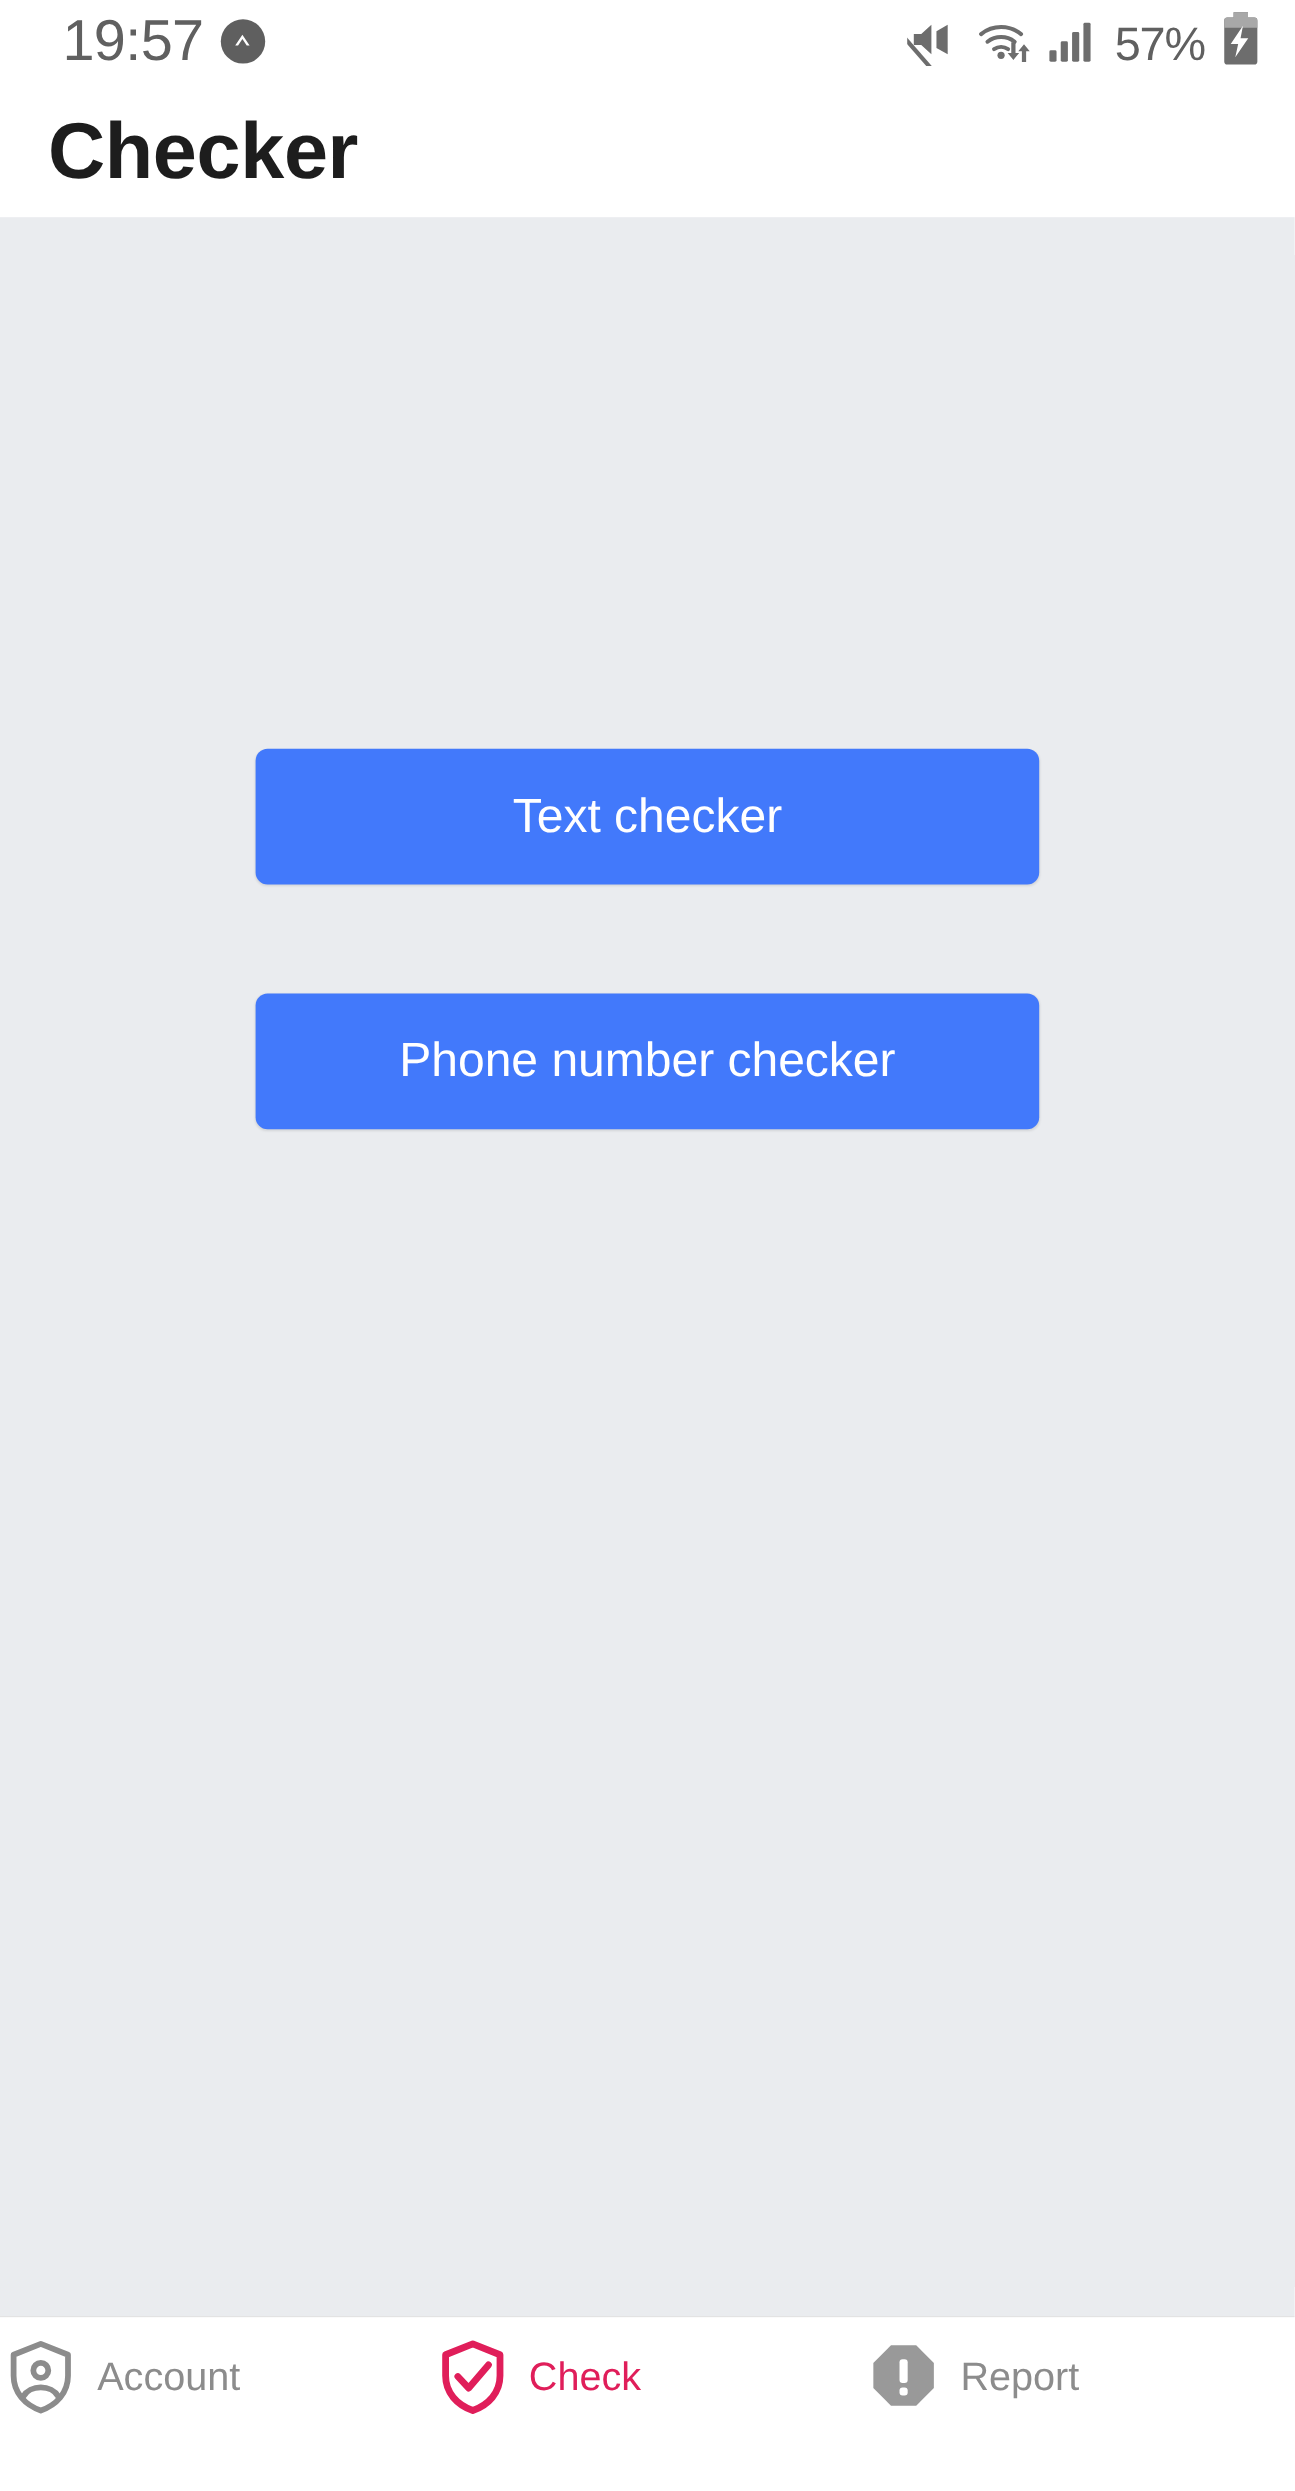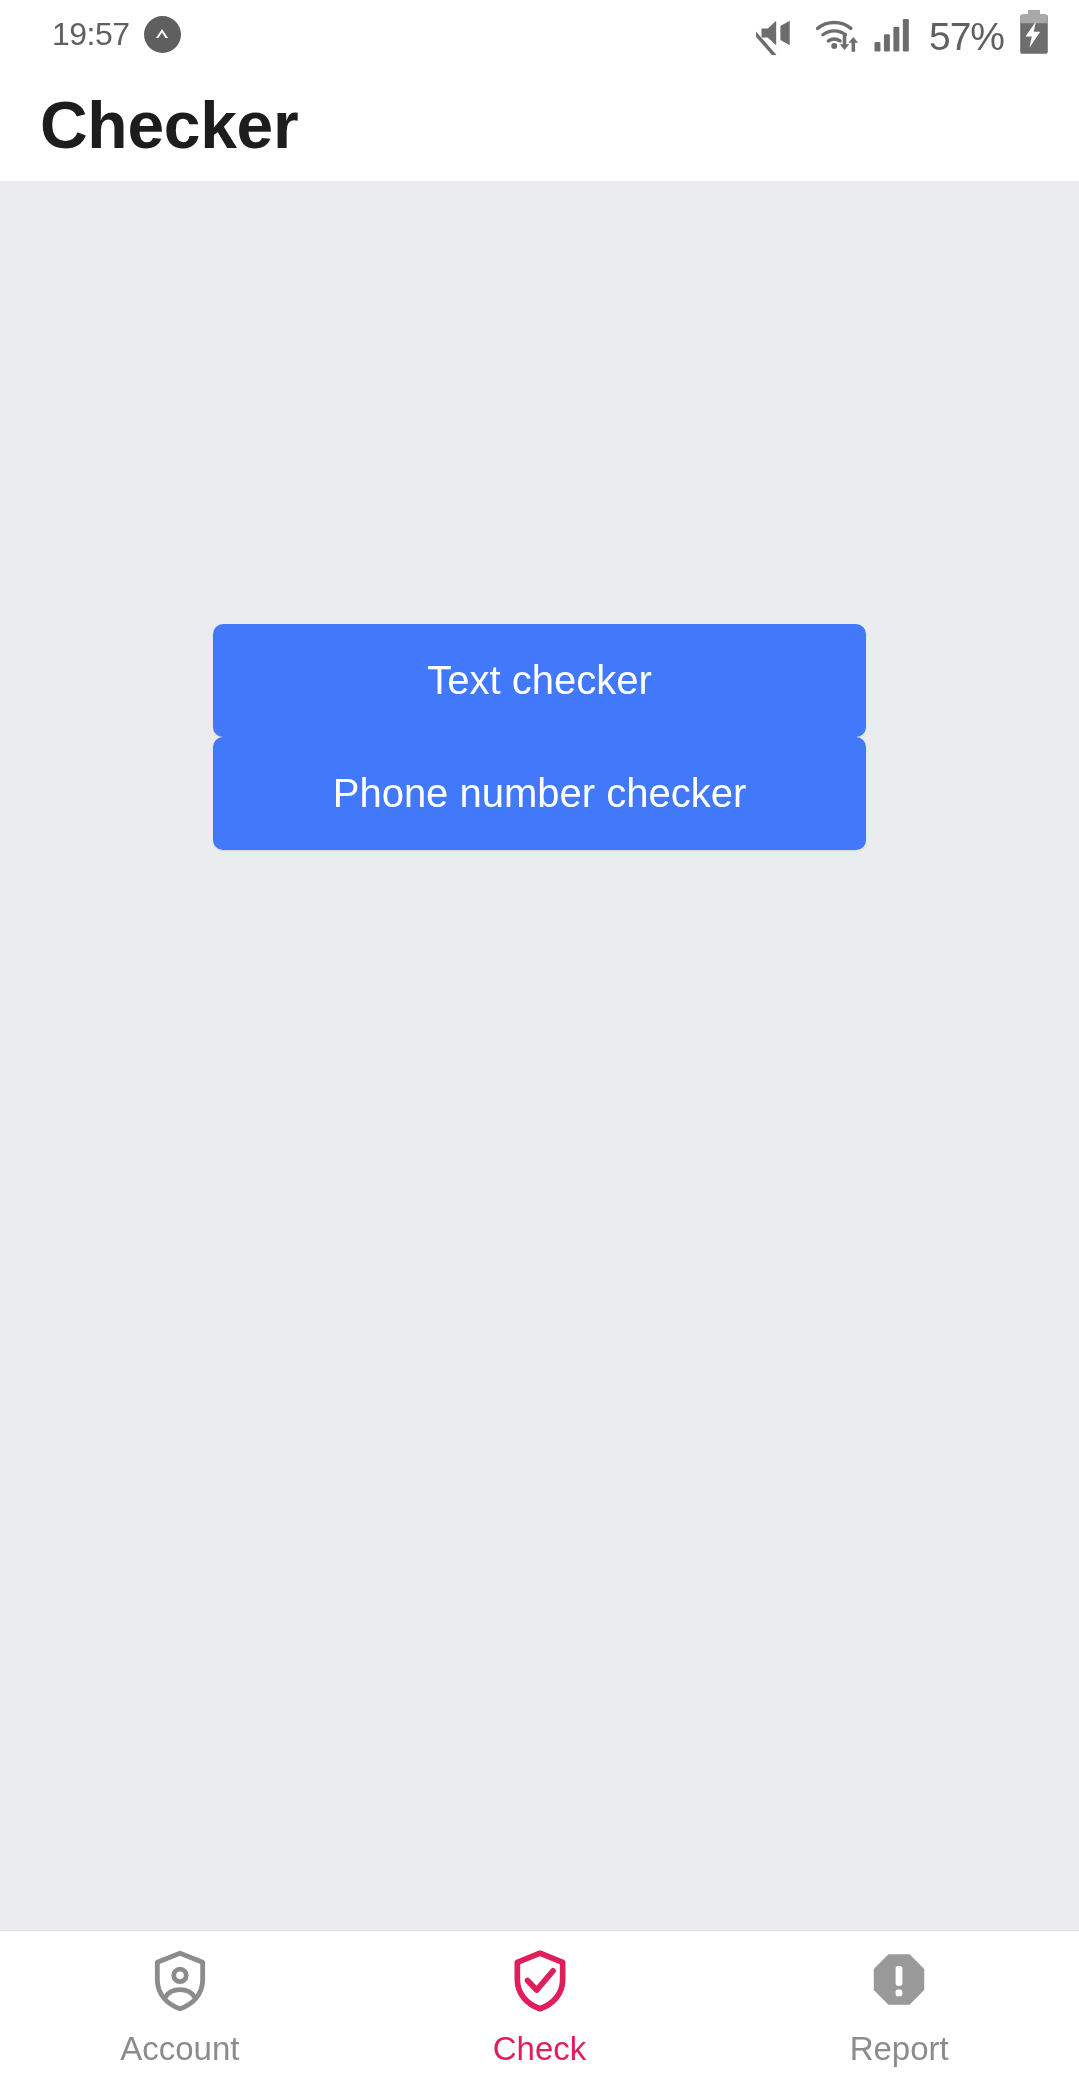--- a/index.html
+++ b/index.html
@@ -18,21 +18,21 @@
 
   
   .statusbar {
     height:68px; flex:0 0 68px;
     background:#ffffff;
     display:flex; align-items:center;
     padding:0 28px 0 52px;
   }
   .sb-left { display:flex; align-items:center; gap:14px; }
   .sb-time {
-    font-size:32px; color:#606060; letter-spacing:-0.5px;
+    font-size:48px; color:#606060; letter-spacing:-0.5px;
     font-family:"Liberation Sans", sans-serif;
   }
   .sb-appicon {
     width:37px; height:37px; border-radius:50%;
     background:#5f5f5f; display:flex;
     align-items:center; justify-content:center;
   }
   .sb-spacer { flex:1 1 auto; }
   .sb-right { display:flex; align-items:flex-end; gap:13px; }
   .sb-batt-text {
@@ -58,20 +58,21 @@
     position:relative;
     display:flex; flex-direction:column;
     align-items:center;
   }
   .btn-stack {
     position:absolute;
     left:0; right:0;
     top:443px;
     display:flex; flex-direction:column;
     align-items:center;
+    gap:91px;
   }
   .big-btn {
     width:653px; height:113px;
     background:#4279fb;
     border:none; border-radius:10px;
     color:#ffffff;
     font-size:40px;
     font-family:"Liberation Sans", sans-serif;
     display:flex; align-items:center; justify-content:center;
     cursor:pointer;
@@ -81,21 +82,21 @@
   
   .bottomnav {
     flex:0 0 146px;
     background:#ffffff;
     border-top:1px solid #e3e3e3;
     display:flex; align-items:flex-start;
     padding-top:14px;
   }
   .navitem {
     flex:1 1 0;
-    display:flex; flex-direction:column;
+    display:flex; flex-direction:row;
     align-items:center; gap:13px;
     cursor:pointer;
   }
   .nav-icon { height:72px; display:flex; align-items:center; justify-content:center; }
   .nav-label {
     font-size:33px; color:#8c8c8c;
     font-family:"Liberation Sans", sans-serif;
   }
   .navitem.active .nav-label { color:#e01e5a; }
 </style>

